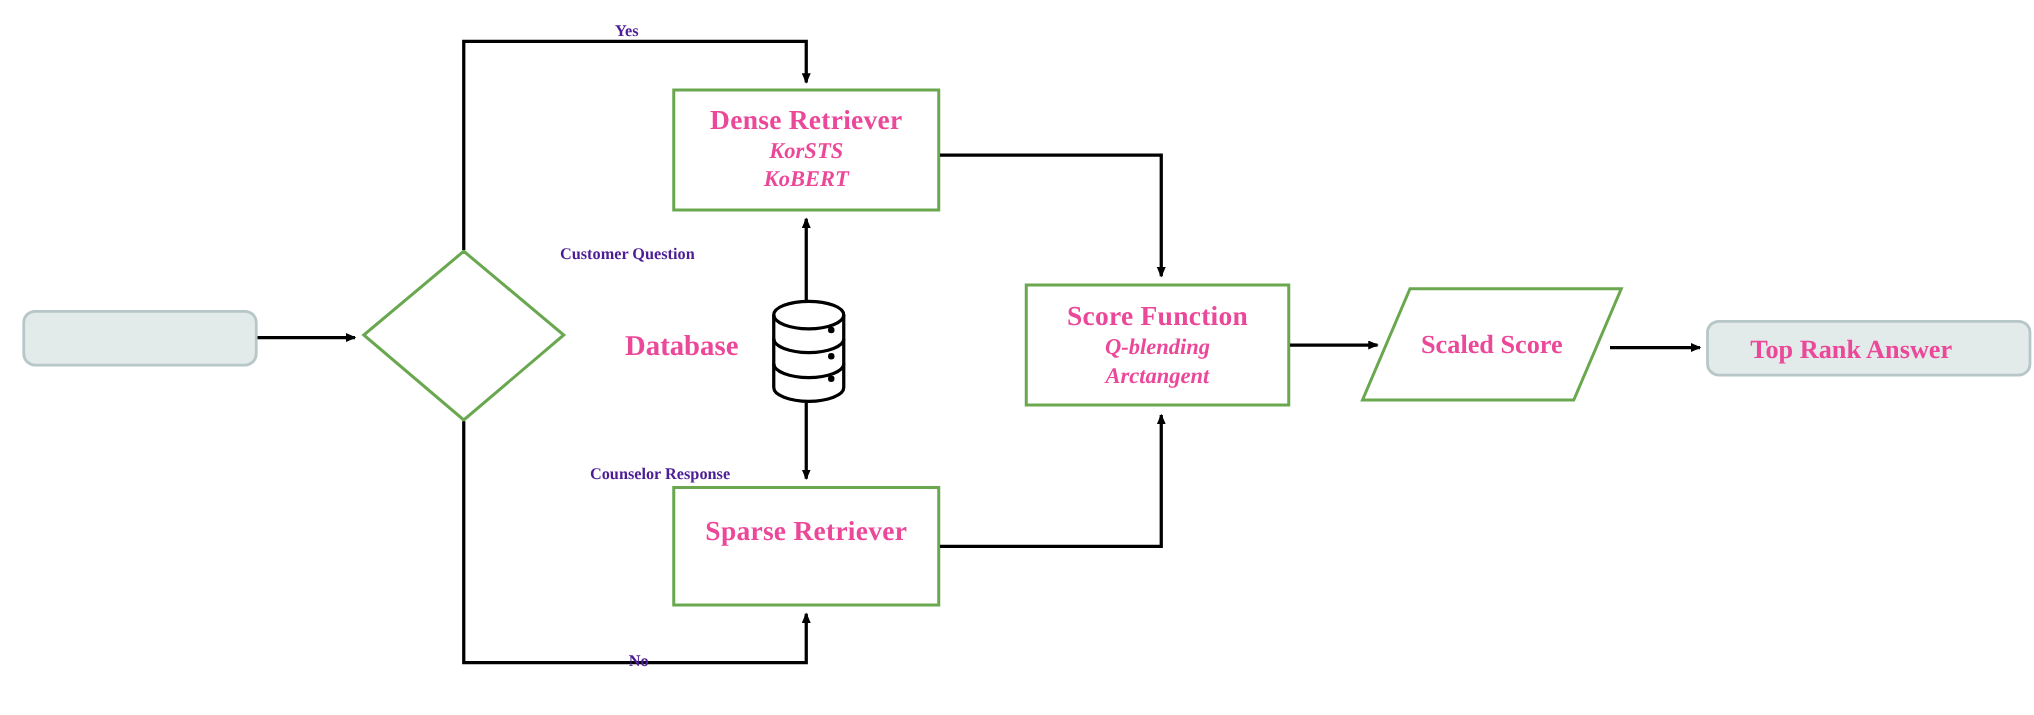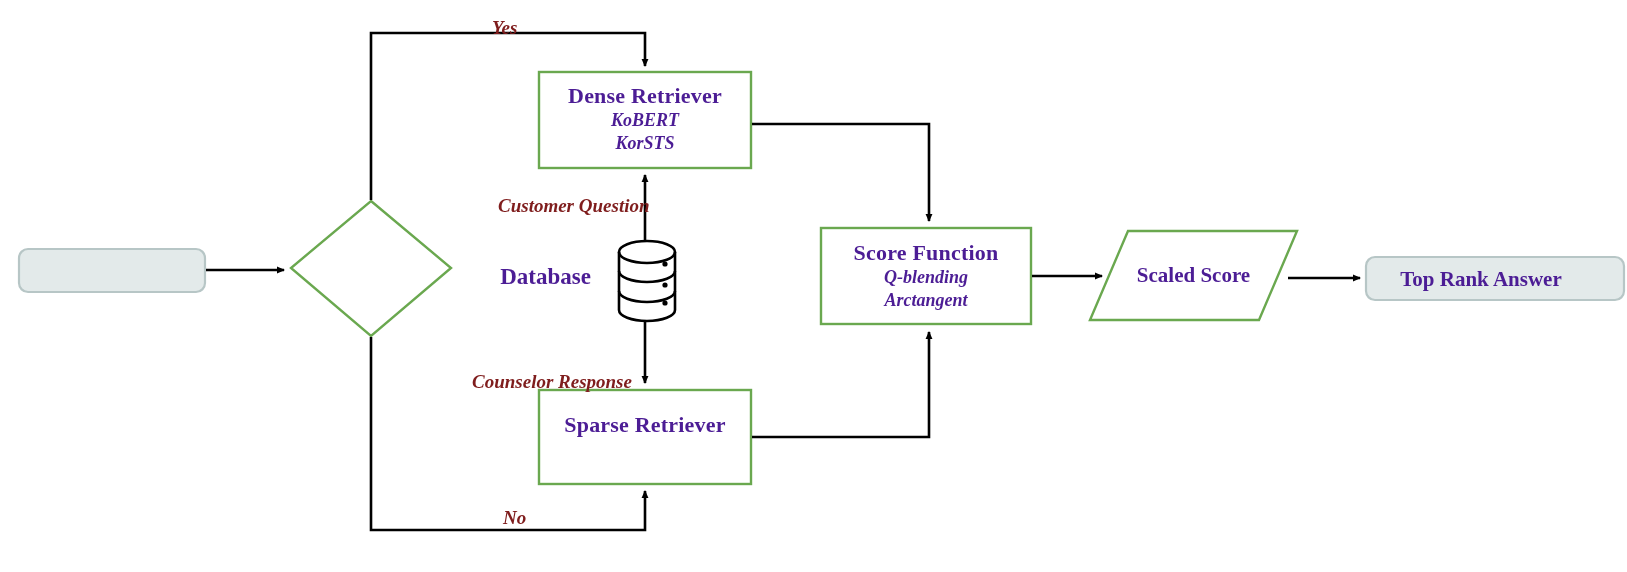--- a/index.html
+++ b/index.html
@@ -21,42 +21,41 @@
     position: absolute;
     left: 0;
     top: 0;
     width: 1627px;
     height: 572px;
   }
   .node-label {
     position: absolute;
     text-align: center;
     font-family: "Liberation Serif", "DejaVu Serif", serif;
-    color: #4c1d95;
+    color: #ec4899;
     pointer-events: none;
   }
   .title {
     font-weight: bold;
     font-size: 22px;
     line-height: 26px;
     letter-spacing: 0.2px;
   }
   .sub {
     font-weight: bold;
     font-style: italic;
     font-size: 18px;
     line-height: 23px;
   }
   .edge-label {
     position: absolute;
     font-family: "Liberation Serif", "DejaVu Serif", serif;
     font-weight: bold;
-    font-style: italic;
-    font-size: 19px;
-    color: #7f1d1d;
+    font-size: 13px;
+    color: #4c1d95;
     white-space: nowrap;
   }
   .pill-label {
     font-weight: bold;
     font-size: 21px;
   }
   .db-label {
     font-weight: bold;
     font-size: 23px;
   }
@@ -113,43 +112,43 @@
 
     <path d="M752,437 L929,437 L929,332" fill="none" stroke="#000000" stroke-width="2.6" marker-end="url(#arrow)"></path>
 
     <path d="M1032,276 L1102,276" fill="none" stroke="#000000" stroke-width="2.6" marker-end="url(#arrow)"></path>
 
     <path d="M1288,278 L1360,278" fill="none" stroke="#000000" stroke-width="2.6" marker-end="url(#arrow)"></path>
   </svg>
 
 
 
-  <div class="node-label db-label" style="left:483px; top:264px; width:125px; text-align:center;">Database</div>
+  <div class="node-label db-label" style="left:500px; top:264px; width:125px; text-align:left;">Database</div>
 
   <div class="node-label" style="left:539px; top:83px; width:212px;">
     <div class="title">Dense Retriever</div>
+    <div class="sub">KorSTS</div>
     <div class="sub">KoBERT</div>
-    <div class="sub">KorSTS</div>
   </div>
 
   <div class="node-label" style="left:539px; top:412px; width:212px;">
     <div class="title">Sparse Retriever</div>
   </div>
 
   <div class="node-label pill-label" style="left:1090px; top:263px; width:207px;">Scaled Score</div>
 
   <div class="node-label" style="left:821px; top:240px; width:210px;">
     <div class="title">Score Function</div>
     <div class="sub">Q-blending</div>
     <div class="sub">Arctangent</div>
   </div>
 
   <div class="node-label pill-label" style="left:1366px; top:267px; width:230px;">Top Rank Answer</div>
 
   <div class="edge-label" style="left:492px; top:17px;">Yes</div>
 
-  <div class="edge-label" style="left:503px; top:507px;">No</div>
+  <div class="edge-label" style="left:503px; top:521px;">No</div>
 
-  <div class="edge-label" style="left:498px; top:195px;">Customer Question</div>
+  <div class="edge-label" style="left:448px; top:195px;">Customer Question</div>
 
   <div class="edge-label" style="left:472px; top:339px;margin-top:32px;">Counselor Response</div>
 
 </div>
 
 </body></html>

